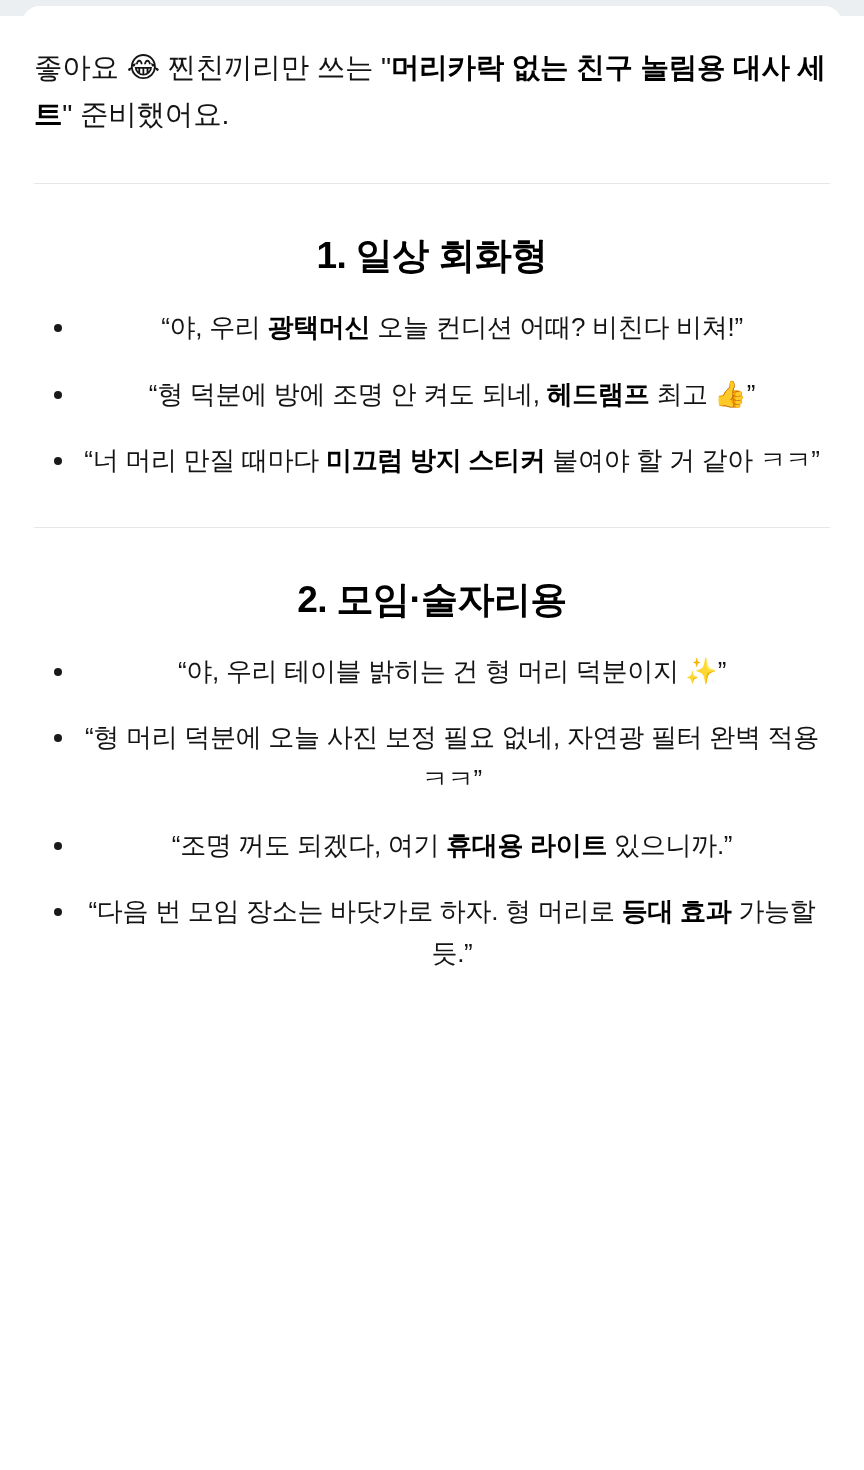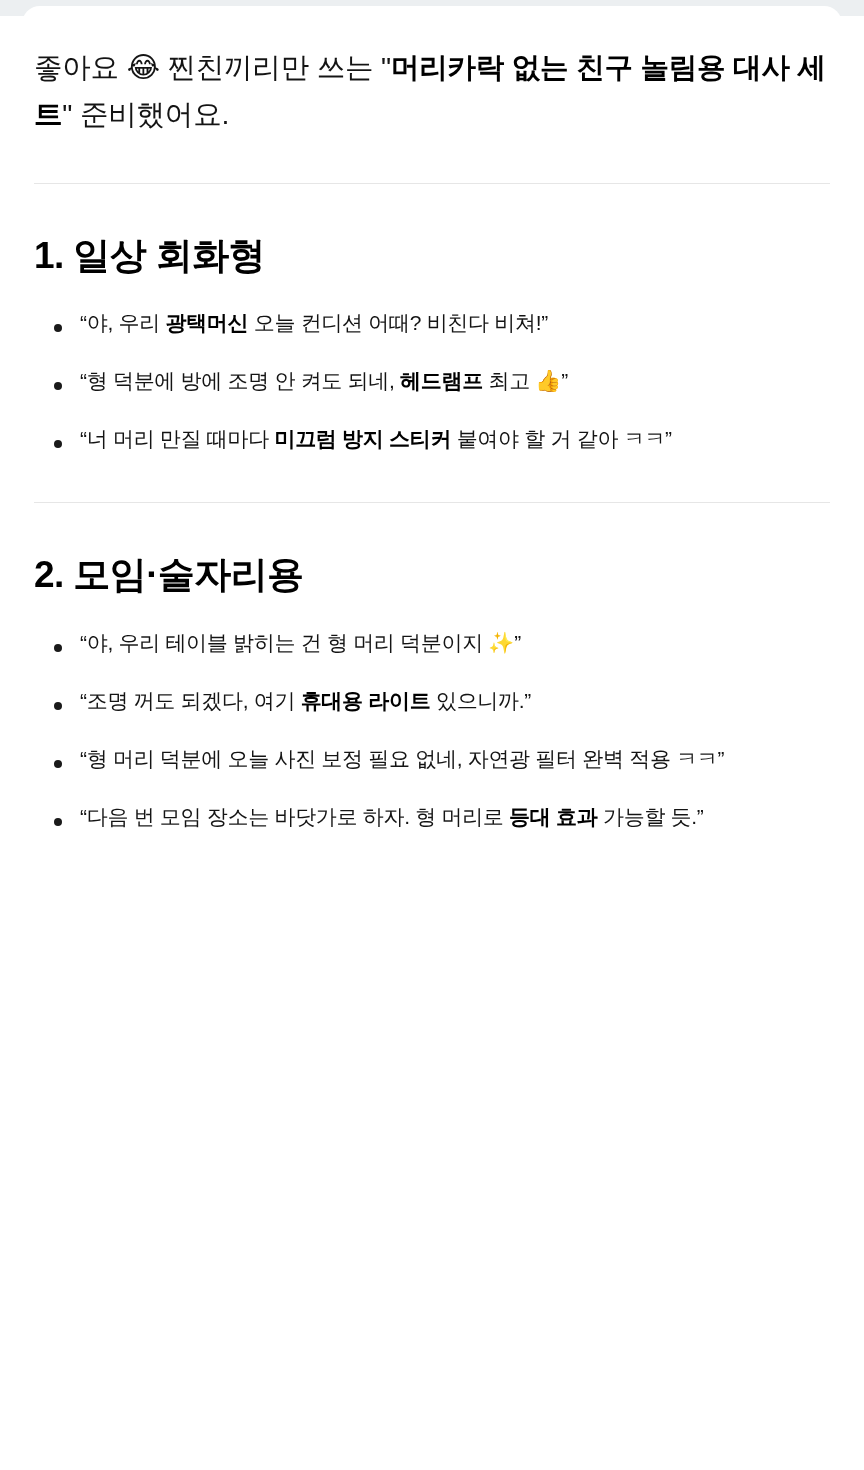--- a/index.html
+++ b/index.html
@@ -71,21 +71,21 @@
     margin: 0 0 26px 0;
     color: #000;
   }
   ul.bullets {
     margin: 0;
     padding: 0 6px 0 46px;
     list-style: none;
   }
   ul.bullets li {
     position: relative;
-    font-size: 21px;
+    font-size: 26px;
     line-height: 1.62;
     letter-spacing: -0.3px;
     margin: 0 0 24px 0;
     color: #141414;
   }
   ul.bullets li:last-child {
     margin-bottom: 0;
   }
   ul.bullets li::before {
     content: "";
@@ -95,20 +95,21 @@
     width: 8px;
     height: 8px;
     border-radius: 50%;
     background: #1a1a1a;
   }
   .emoji {
     font-family: "DejaVu Sans", sans-serif;
   }
   .sec-block {
     padding-top: 2px;
+    text-align: center;
   }
   .sec-1 { margin-top: 10px; }
   .sec-2 { margin-top: 10px; }
 </style>
 </head>
 <body>
 
 <div class="page">
 
   <div class="top-edge">
@@ -142,24 +143,24 @@
 
     <hr class="divider">
 
     <div class="sec-block sec-2">
       <h2 class="section-title">2. 모임·술자리용</h2>
       <ul class="bullets">
         <li>
           <span>“야, 우리 테이블 밝히는 건 형 머리 덕분이지 </span><span class="emoji">✨</span><span>”</span>
         </li>
         <li>
-          <span>“조명 꺼도 되겠다, 여기 </span><b>휴대용 라이트</b><span> 있으니까.”</span>
+          <span>“형 머리 덕분에 오늘 사진 보정 필요 없네, 자연광 필터 완벽 적용 ㅋㅋ”</span>
         </li>
         <li>
-          <span>“형 머리 덕분에 오늘 사진 보정 필요 없네, 자연광 필터 완벽 적용 ㅋㅋ”</span>
+          <span>“조명 꺼도 되겠다, 여기 </span><b>휴대용 라이트</b><span> 있으니까.”</span>
         </li>
         <li>
           <span>“다음 번 모임 장소는 바닷가로 하자. 형 머리로 </span><b>등대 효과</b><span> 가능할 듯.”</span>
         </li>
       </ul>
     </div>
 
   </div>
 </div>
 

